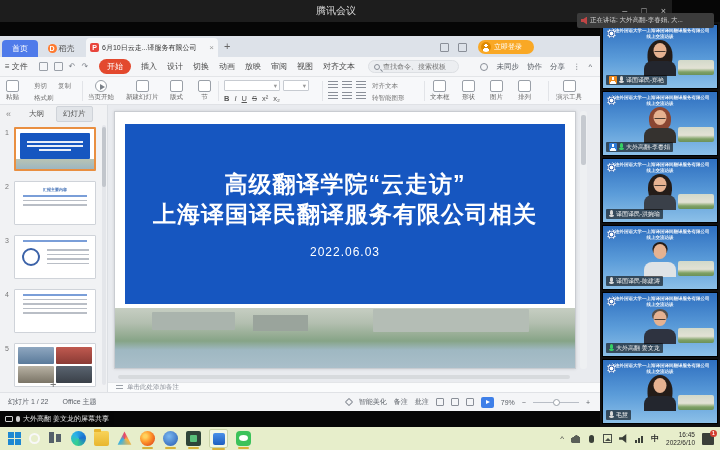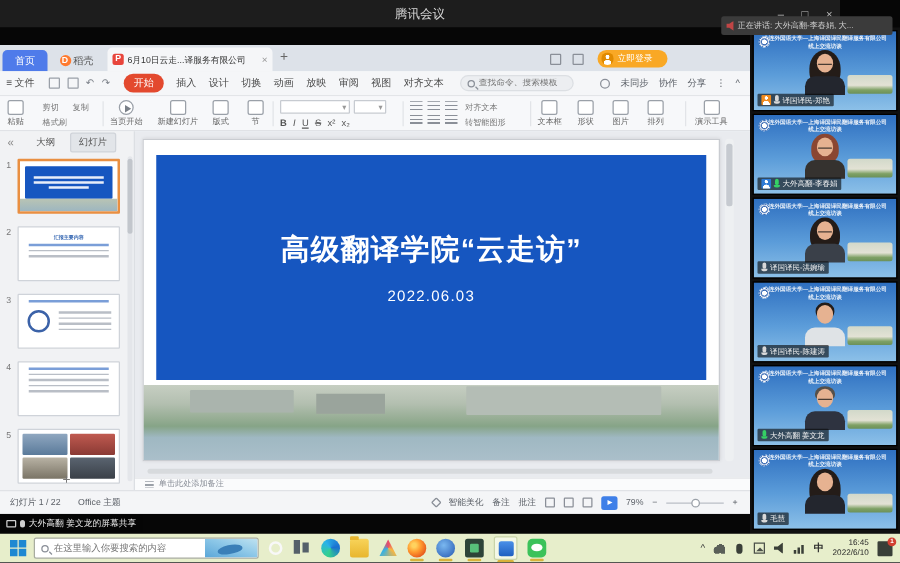--- a/index.html
+++ b/index.html
@@ -436,20 +436,21 @@
           </div>
           <span class="add-slide">+</span>
           <div class="panel-sb">
               <i></i>
             </div>
         </div>
 
         <div class="slide">
           <div class="slide-blue">
             <div class="slide-title">高级翻译学院“云走访”</div>
+            <div class="slide-title">上海译国译民翻译服务有限公司相关</div>
             <div class="slide-date">2022.06.03</div>
           </div>
           <div class="slide-photo">
             <div class="ph-b1"></div>
               <div class="ph-b2"></div>
               <div class="ph-b3"></div>
           </div>
         </div>
 
         <div class="vsb">
@@ -605,25 +606,20 @@
       <span class="vbuilding"></span>
       <div class="nlabel">
         <span class="micw"></span>
         <span>毛慧</span>
       </div>
     </div>
   </aside>
 
   <div class="taskbar">
     <span class="start"></span>
-    <div class="tsearch">
-      <span class="mag"></span>
-      <input placeholder="在这里输入你要搜索的内容" style="">
-      <span class="dolphin"></span>
-    </div>
     <span class="ticon cortana"></span>
     <span class="ticon taskview"></span>
     <span class="ticon edge"></span>
     <span class="ticon folder"></span>
     <span class="ticon apptri"></span>
     <span class="ticon firefox">
         <span class="runbar"></span>
       </span>
     <span class="ticon appblue">
         <span class="runbar"></span>

